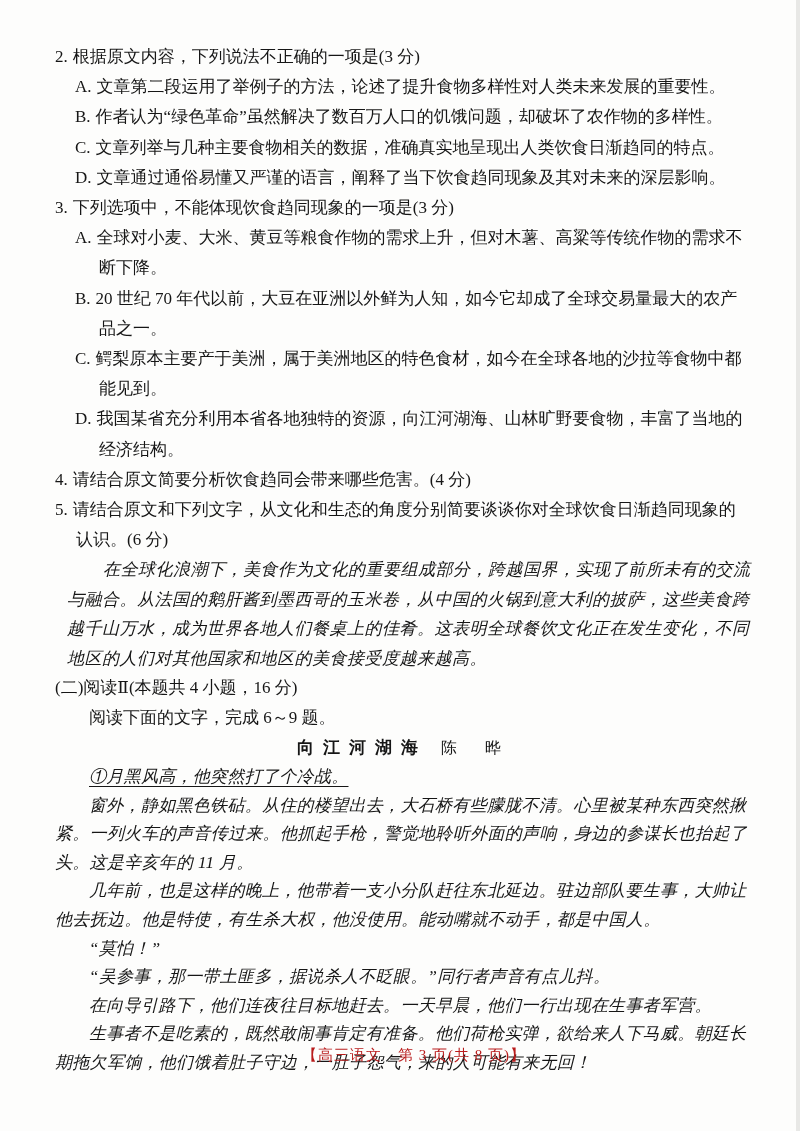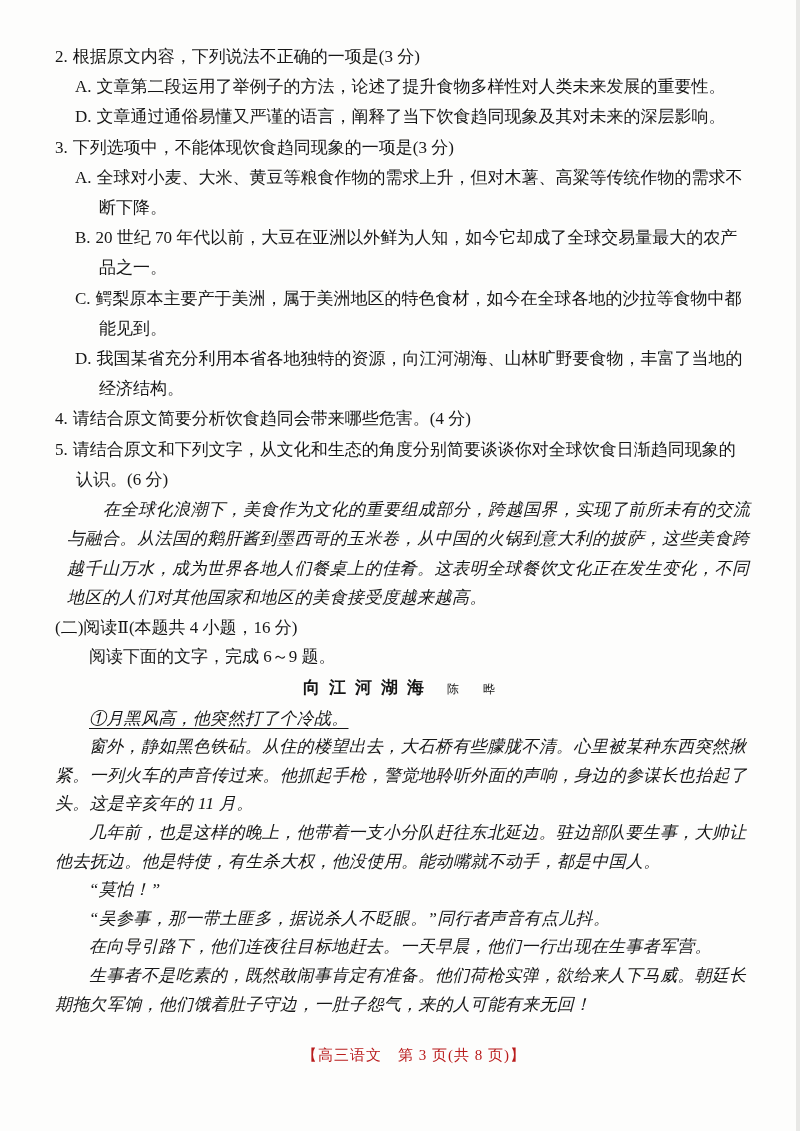--- a/index.html
+++ b/index.html
@@ -38,21 +38,21 @@
     letter-spacing: 0.5px;
   }
   .section-heading { line-height: 29.5px; }
   .instruction { text-indent: 2em; line-height: 29.5px; }
   .story-title {
     text-align: center;
     line-height: 31px;
     font-family: "Liberation Sans", "DejaVu Sans", sans-serif;
   }
   .title-main { font-weight: 700; letter-spacing: 9px; }
-  .title-author { margin-left: 14px; letter-spacing: 6px; font-size: 12px; }
+  .title-author { margin-left: 14px; letter-spacing: 6px; font-size: 16px; }
   .story p {
     text-indent: 2em;
     font-style: italic;
     line-height: 28.6px;
     letter-spacing: 0.3px;
   }
   .underlined {
     text-decoration: underline;
     text-underline-offset: 4px;
     text-decoration-thickness: 1px;
@@ -71,20 +71,26 @@
 <body>
 
 <div class="page">
   <div class="content">
 
     <div class="question">
       <span class="qnum">2.</span><span>根据原文内容，下列说法不正确的一项是(3 分)</span>
     </div>
     <div class="option">
       <span class="olabel">A.</span><span>文章第二段运用了举例子的方法，论述了提升食物多样性对人类未来发展的重要性。</span>
+    </div>
+    <div class="option">
+      <span class="olabel">B.</span><span>作者认为“绿色革命”虽然解决了数百万人口的饥饿问题，却破坏了农作物的多样性。</span>
+    </div>
+    <div class="option">
+      <span class="olabel">C.</span><span>文章列举与几种主要食物相关的数据，准确真实地呈现出人类饮食日渐趋同的特点。</span>
     </div>
     <div class="option">
       <span class="olabel">D.</span><span>文章通过通俗易懂又严谨的语言，阐释了当下饮食趋同现象及其对未来的深层影响。</span>
     </div>
 
     <div class="question">
       <span class="qnum">3.</span><span>下列选项中，不能体现饮食趋同现象的一项是(3 分)</span>
     </div>
     <div class="option">
       <span class="olabel">A.</span><span>全球对小麦、大米、黄豆等粮食作物的需求上升，但对木薯、高粱等传统作物的需求不断下降。</span>

